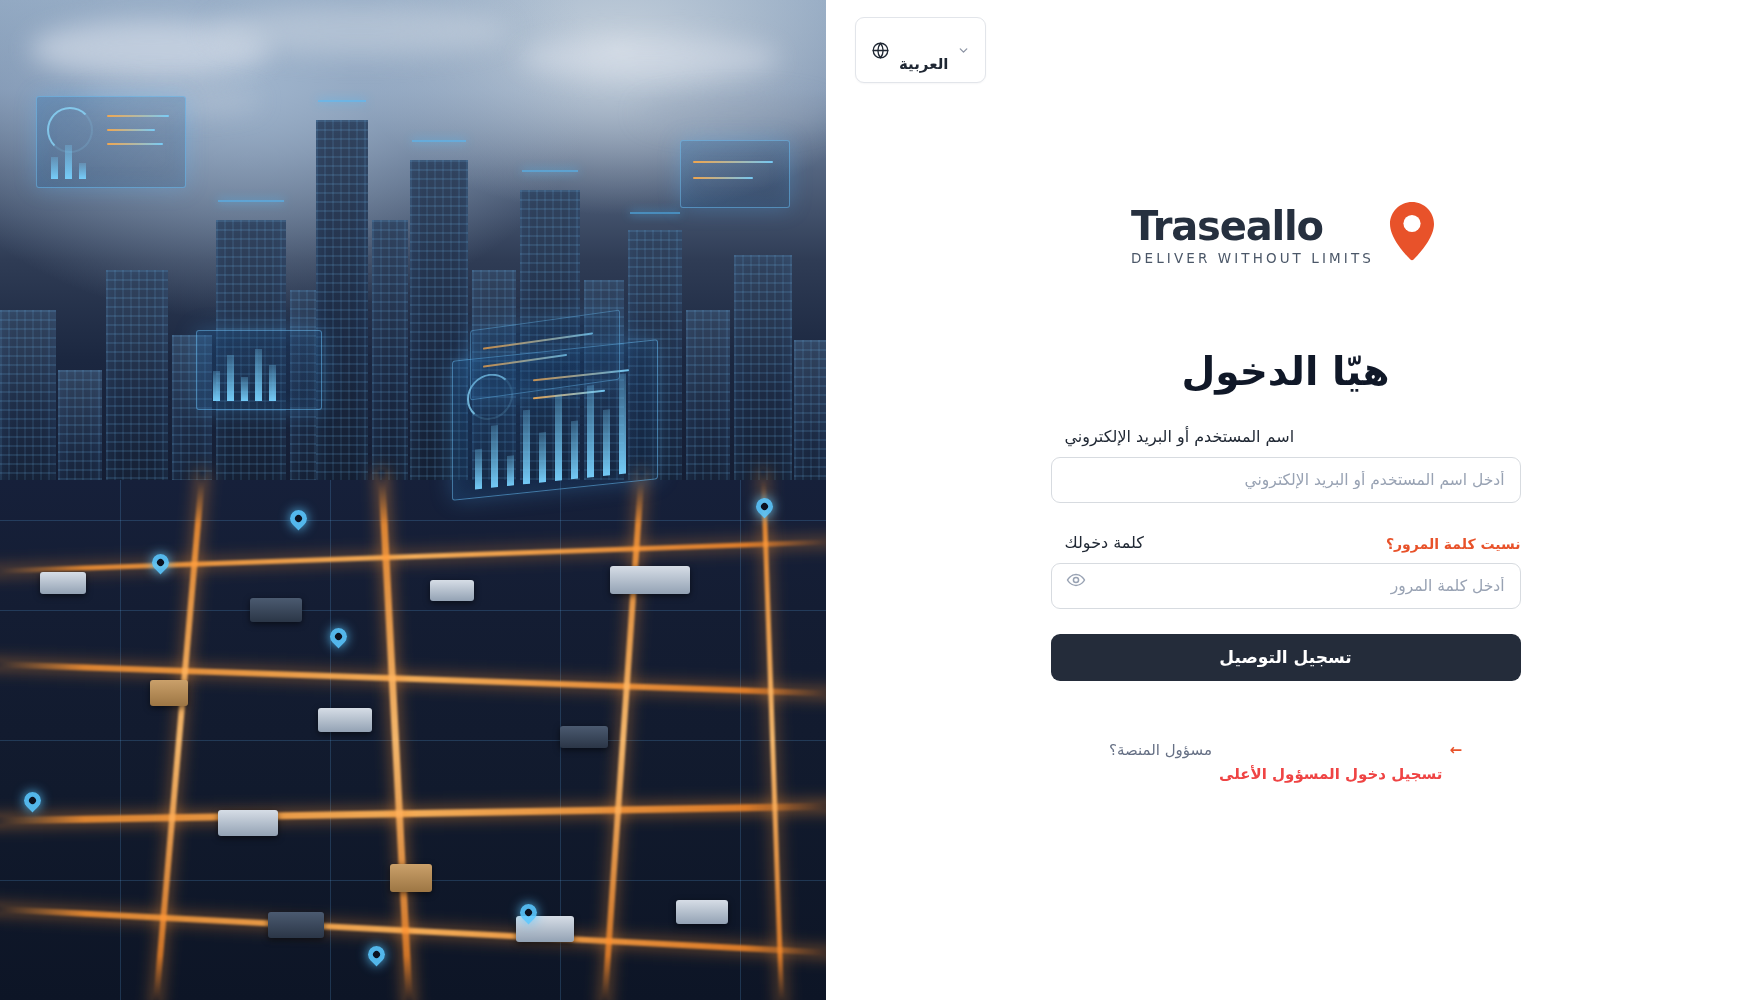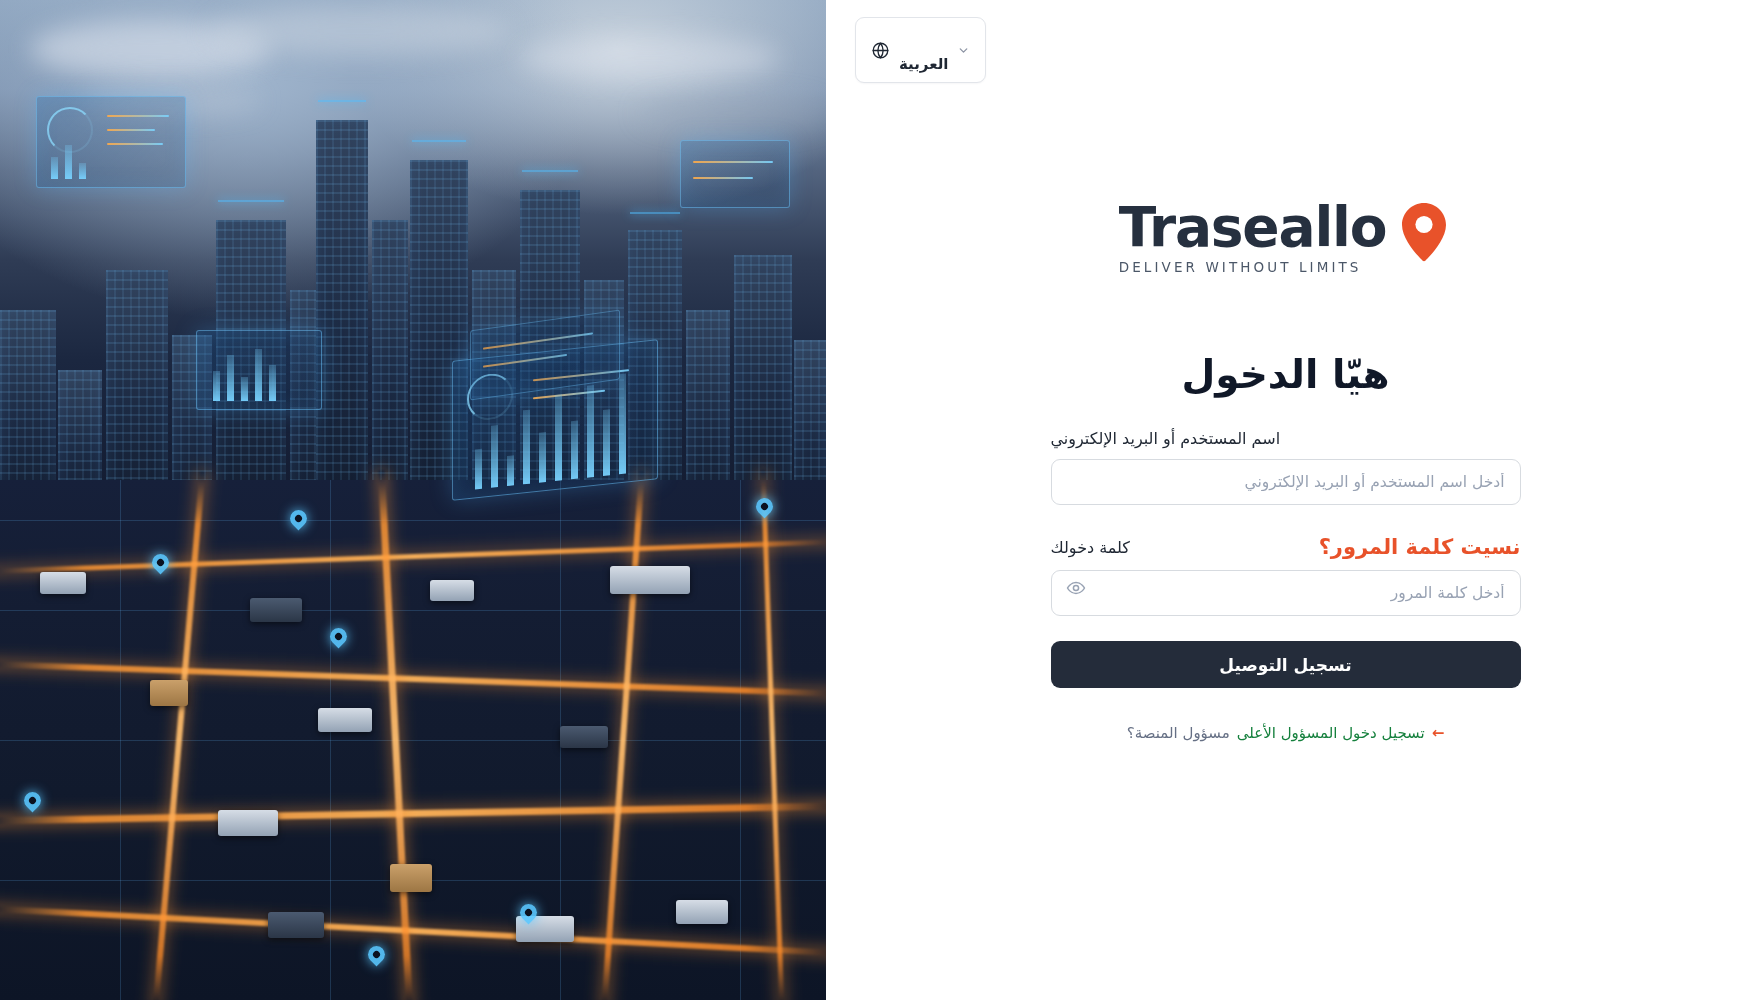--- a/index.html
+++ b/index.html
@@ -191,21 +191,21 @@
     left: 50%;
     transform: translateX(-50%);
     width: 470px;
     text-align: center;
   }
 
   .brand { display: flex; align-items: center; justify-content: center; gap: 10px; margin-bottom: 8px; }
   .brand-mark { width: 56px; height: 72px; flex: none; }
   .brand-text { text-align: left; line-height: 1; }
   .brand-name {
-    font-size: 55px;
+    font-size: 40px;
     font-weight: 700;
     letter-spacing: -1.2px;
     color: #26303f;
     font-family: "DejaVu Sans", "Liberation Sans", sans-serif;
   }
   .brand-tagline {
     margin-top: 6px;
     font-size: 13.5px;
     letter-spacing: 3.1px;
     color: #4b5768;
@@ -222,30 +222,31 @@
   .subhead {
     margin-top: 12px;
     font-size: 16.5px;
     color: #667085;
   }
 
   .field { margin-top: 30px; text-align: right; }
   .field-row {
     display: flex;
     flex-direction: row-reverse;
-    align-items: center;
+    align-items: flex-end;
     justify-content: space-between;
+    margin-left: 14px;
   }
   .field-label {
     font-size: 16px;
     color: #1f2733;
     font-weight: 500;
   }
   .forgot-link {
-    font-size: 21px;
+    font-size: 14px;
     color: #e8522a;
     font-weight: 700;
     text-decoration: none;
     cursor: pointer;
   }
   .text-input {
     margin-top: 11px;
     width: 100%;
     height: 46px;
     border: 1px solid #d7dbe0;
@@ -295,24 +296,25 @@
     margin-top: 36px;
     font-size: 15px;
     color: #667085;
     display: flex;
     flex-direction: row-reverse;
     align-items: center;
     justify-content: center;
     gap: 7px;
   }
   .admin-link {
-    color: #15803d;
-    font-weight: 400;
+    color: #ef4444;
+    font-weight: 700;
     text-decoration: none;
     cursor: pointer;
+    margin-top: 48px;
   }
   .arrow { color: #e8522a; font-weight: 700; }
 </style>
 </head>
 <body>
 
 <div class="page">
 
   <div class="visual-panel">
     <div class="city-scene">

